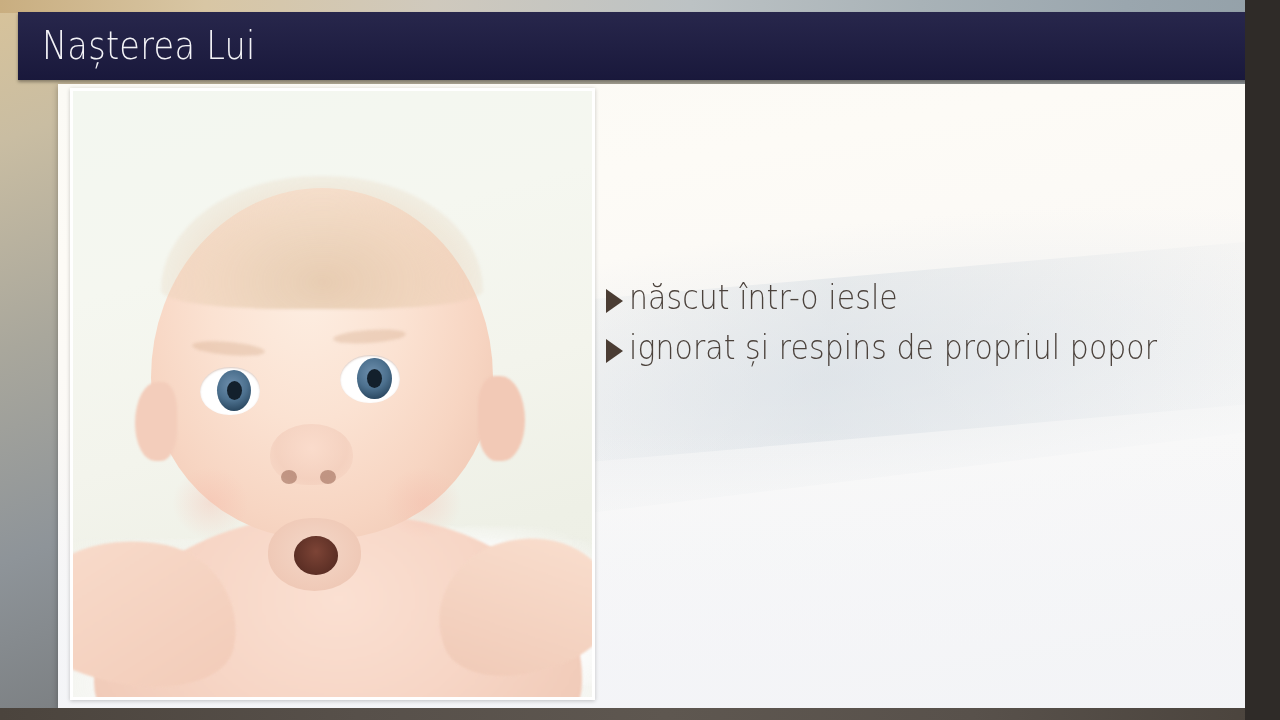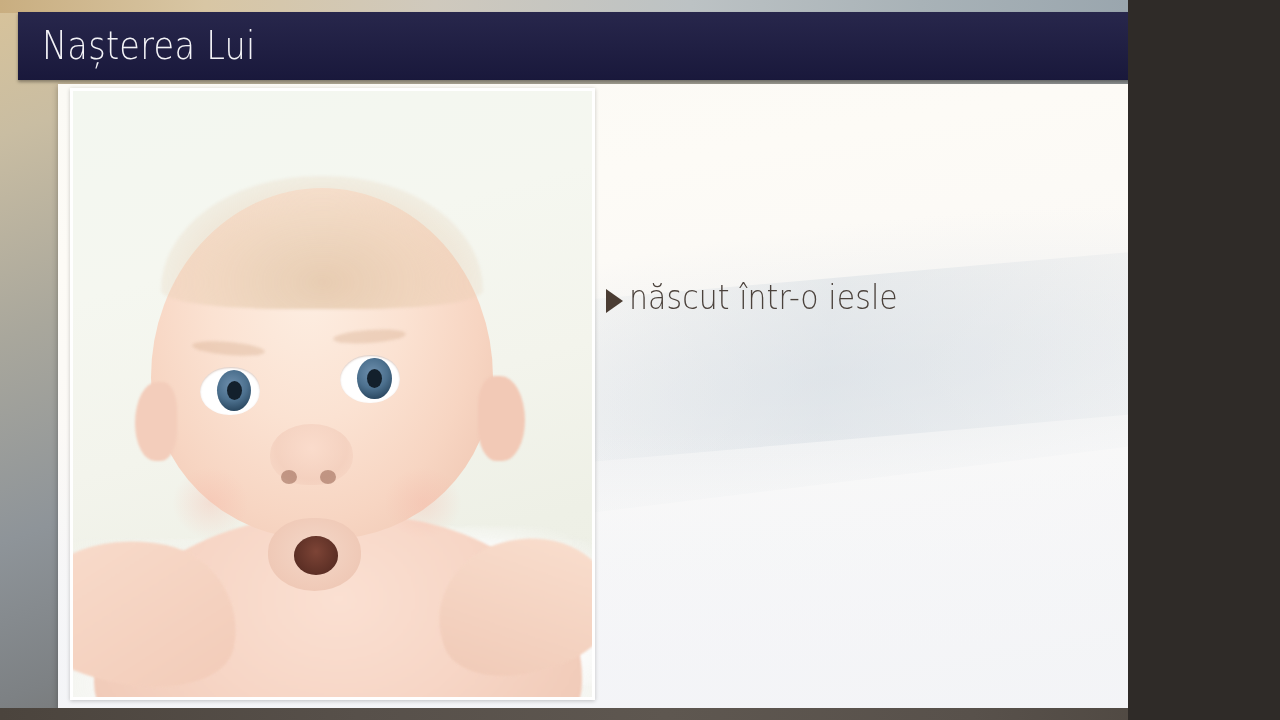--- a/index.html
+++ b/index.html
@@ -10,21 +10,21 @@
   body {
     width: 1280px;
     height: 720px;
     overflow: hidden;
     font-family: "DejaVu Sans", sans-serif;
   }
 
   
   #slide {
     position: relative;
-    width: 1128px;
+    width: 1245px;
     height: 720px;
     overflow: hidden;
     background:
       linear-gradient(160deg,
         #d8c39a 0%,
         #c9bda2 12%,
         #a9a79c 30%,
         #8e9499 48%,
         #7d8184 62%,
         #6d6a64 76%,
@@ -390,18 +390,22 @@
         <div class="mouth"></div>
         <div class="mouth-inner"></div>
       </div>
     </div>
 
     <div id="bullets">
       <div class="bullet-row">
         <span class="bullet-mark"></span>
         <span class="bullet-text">născut într-o iesle</span>
       </div>
+      <div class="bullet-row">
+        <span class="bullet-mark"></span>
+        <span class="bullet-text">ignorat și respins de propriul popor</span>
+      </div>
     </div>
 
   </div>
 
   <div class="edge-bottom"></div>
 </div>
 
 </body></html>

